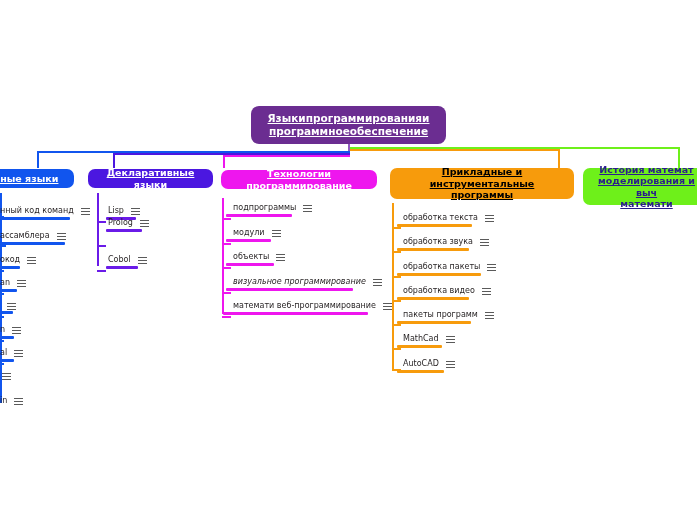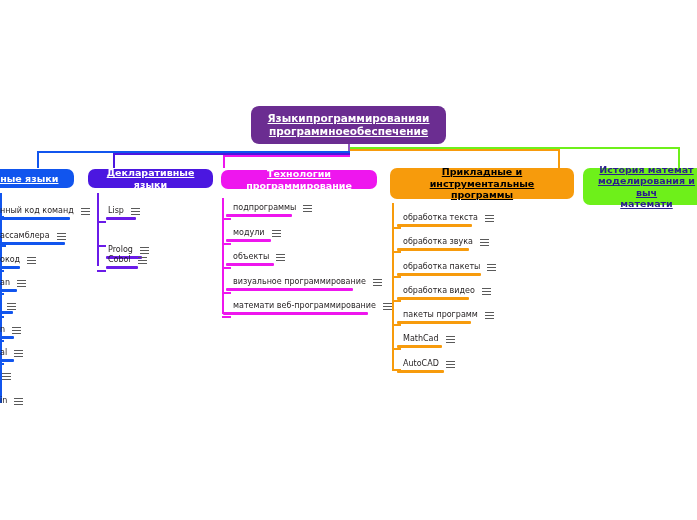--- a/index.html
+++ b/index.html
@@ -239,21 +239,21 @@
     <span class="leaf-label">Lisp</span>
     <span class="hamb">
         <i></i>
         <i></i>
         <i></i>
       </span>
     <span class="leaf-underline" style="left:0px;width:30px;background:#6a1be8;"></span>
   </div>
 
   <div class="edge" style="left:97px;top:245px;width:9px;height:2px;background:#6a1be8;"></div>
-  <div class="leaf" style="left:106px;top:245px;">
+  <div class="leaf" style="left:106px;top:218px;">
     <span class="leaf-label">Prolog</span>
     <span class="hamb">
         <i></i>
         <i></i>
         <i></i>
       </span>
     <span class="leaf-underline" style="left:0px;width:36px;background:#6a1be8;"></span>
   </div>
 
   <div class="edge" style="left:97px;top:270px;width:9px;height:2px;background:#6a1be8;"></div>
@@ -294,21 +294,21 @@
     <span class="leaf-label">объекты</span>
     <span class="hamb">
         <i></i>
         <i></i>
         <i></i>
       </span>
     <span class="leaf-underline" style="left:-5px;width:48px;background:#ee16ee;"></span>
   </div>
 
   <div class="edge" style="left:222px;top:292px;width:9px;height:2px;background:#ee16ee;"></div>
-  <div class="leaf" style="left:231px;top:277px;">
+  <div class="leaf" style="left:231px;top:277px;font-style:italic;">
     <span class="leaf-label">визуальное  программирование</span>
     <span class="hamb">
         <i></i>
         <i></i>
         <i></i>
       </span>
     <span class="leaf-underline" style="left:-5px;width:127px;background:#ee16ee;"></span>
   </div>
 
   <div class="edge" style="left:222px;top:316px;width:9px;height:2px;background:#ee16ee;"></div>

